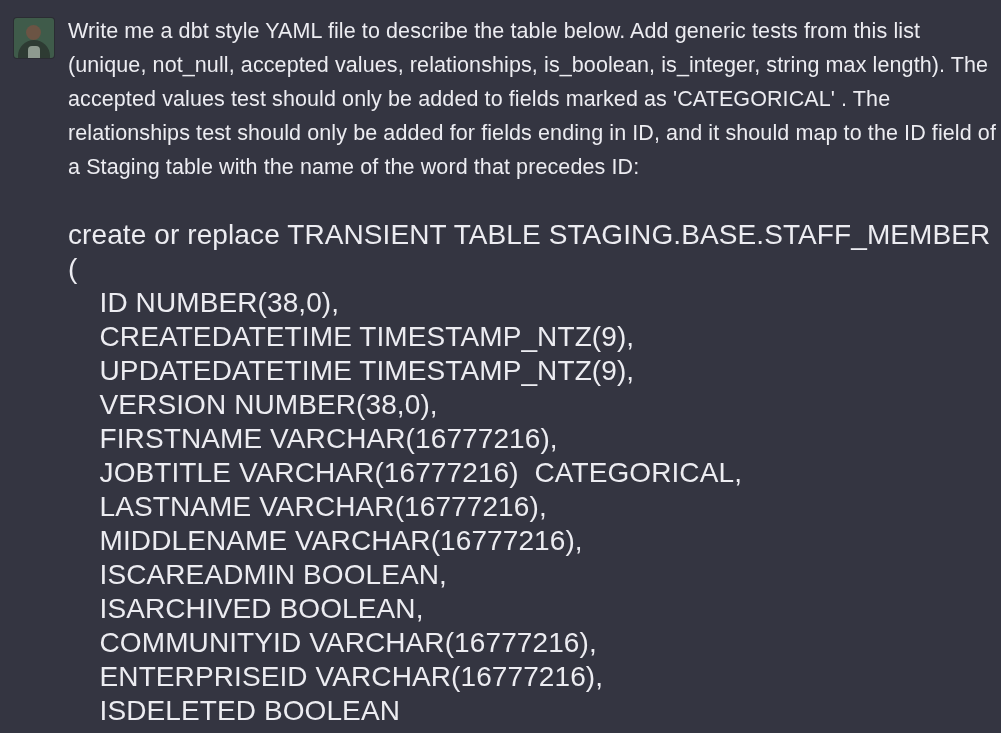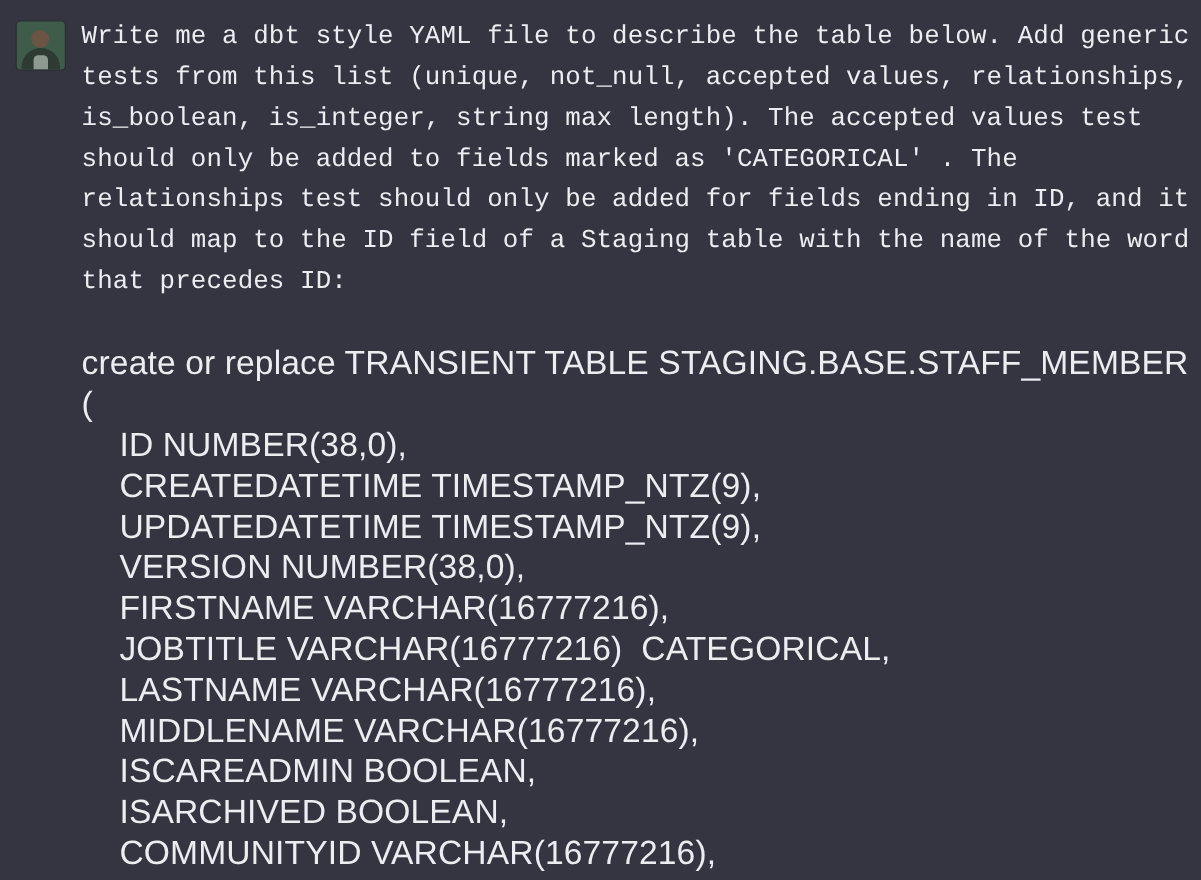--- a/index.html
+++ b/index.html
@@ -71,21 +71,20 @@
   .prose {
     color: #ececf1;
     font-size: 21.5px;
     line-height: 34px;
     letter-spacing: 0.1px;
     white-space: pre-wrap;
     word-wrap: break-word;
   }
   .prose-block {
     margin: 0;
-    font-family: Liberation Mono, monospace;
   }
   .gap {
     height: 34px;
   }
   .sql-block {
     color: #ececf1;
     font-size: 28px;
     line-height: 34px;
     letter-spacing: 0.1px;
     white-space: pre-wrap;

